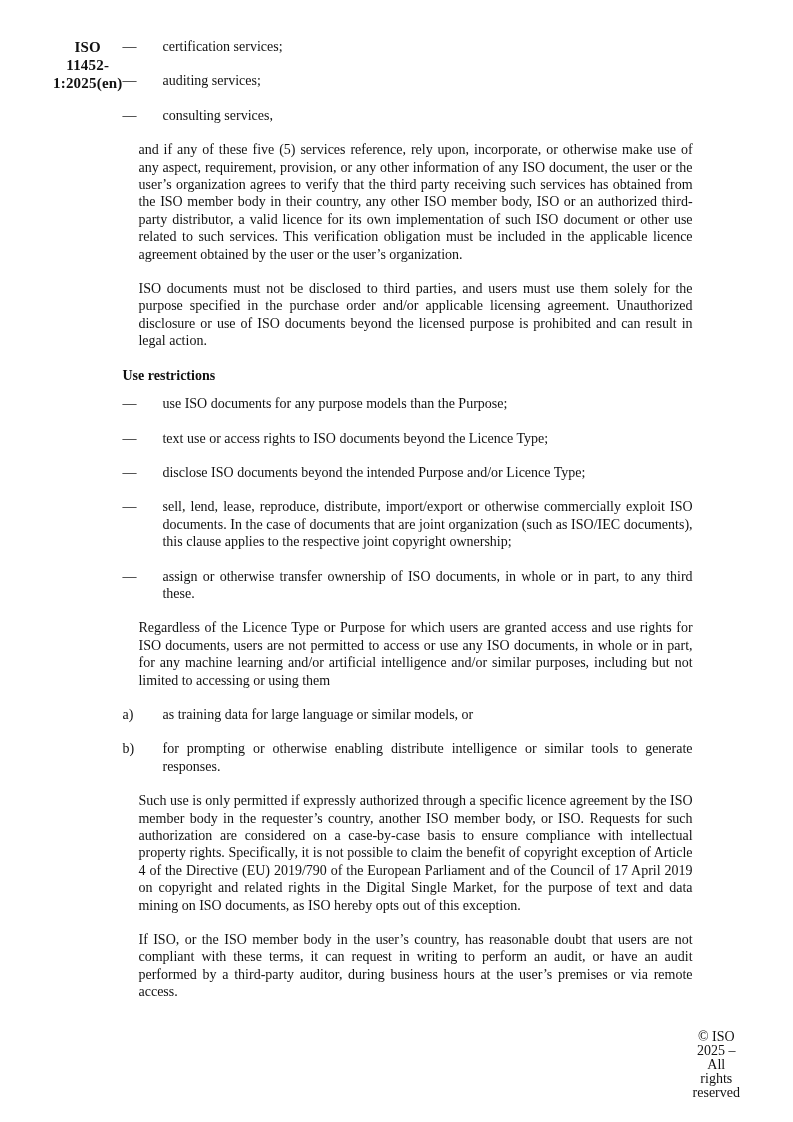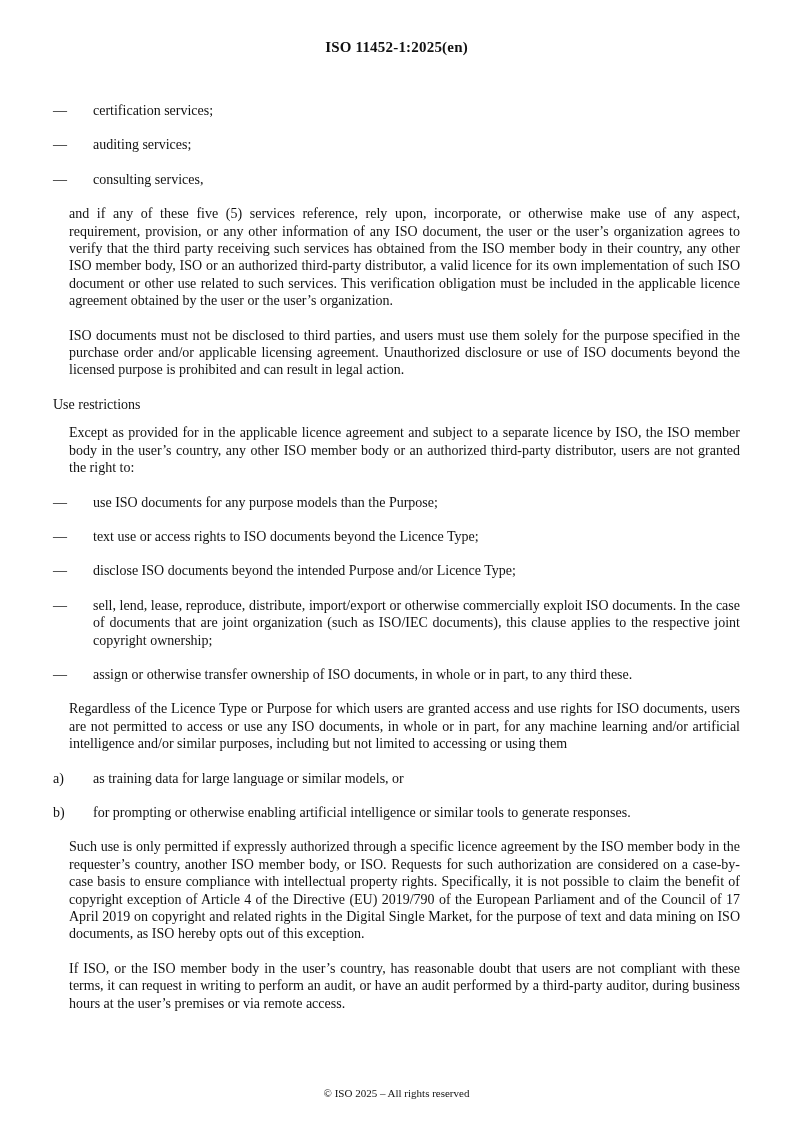--- a/index.html
+++ b/index.html
@@ -11,21 +11,21 @@
     width: 793px;
     font-family: "Liberation Serif", "DejaVu Serif", serif;
     color: #111111;
   }
   .page {
     box-sizing: border-box;
     width: 793px;
     min-height: 1122px;
     padding: 38px 53px 22px 53px;
     display: flex;
-    flex-direction: column;
+    flex-direction: row;
     justify-content: center;
   }
   .doc-header {
     text-align: center;
     margin-bottom: 46px;
   }
   .doc-title {
     font-size: 15px;
     font-weight: bold;
     letter-spacing: 0.2px;
@@ -34,21 +34,21 @@
     font-size: 14px;
     line-height: 17.4px;
   }
   p.para {
     margin: 0 0 17px 16px;
     text-align: justify;
   }
   h2.section-heading {
     font-size: 14px;
     line-height: 17.4px;
-    font-weight: normal;
+    font-weight: bold;
     margin: 4px 0 11px 0;
   }
   ul.dash-list, ol.letter-list {
     list-style: none;
     margin: 0 0 17px 0;
     padding: 0;
   }
   ul.dash-list li, ol.letter-list li {
     display: flex;
     margin-bottom: 17px;
@@ -62,21 +62,21 @@
   }
   .li-text {
     flex: 1;
     text-align: justify;
   }
   .doc-footer {
     margin-top: auto;
     text-align: center;
   }
   .footer-copyright {
-    font-size: 11px;
+    font-size: 14px;
     line-height: 14px;
   }
   .footer-page-number {
     font-size: 14px;
     line-height: 18px;
   }
 </style>
 </head>
 <body>
 
@@ -102,21 +102,20 @@
         <span class="li-text">consulting services,</span>
       </li>
     </ul>
 
     <p class="para">and if any of these five (5) services reference, rely upon, incorporate, or otherwise make use of any aspect, requirement, provision, or any other information of any ISO document, the user or the user’s organization agrees to verify that the third party receiving such services has obtained from the ISO member body in their country, any other ISO member body, ISO or an authorized third-party distributor, a valid licence for its own implementation of such ISO document or other use related to such services. This verification obligation must be included in the applicable licence agreement obtained by the user or the user’s organization.</p>
 
     <p class="para">ISO documents must not be disclosed to third parties, and users must use them solely for the purpose specified in the purchase order and/or applicable licensing agreement. Unauthorized disclosure or use of ISO documents beyond the licensed purpose is prohibited and can result in legal action.</p>
 
     <h2 class="section-heading">Use restrictions</h2>
 
-    <p class="para">Except as provided for in the applicable licence agreement and subject to a separate licence by ISO, the ISO member body in the user’s country, any other ISO member body or an authorized third-party distributor, users are not granted the right to:</p>
 
     <ul class="dash-list">
       <li>
         <span class="li-marker">—</span>
         <span class="li-text">use ISO documents for any purpose models than the Purpose;</span>
       </li>
       <li>
         <span class="li-marker">—</span>
         <span class="li-text">text use or access rights to ISO documents beyond the Licence Type;</span>
       </li>
@@ -136,21 +135,21 @@
 
     <p class="para">Regardless of the Licence Type or Purpose for which users are granted access and use rights for ISO documents, users are not permitted to access or use any ISO documents, in whole or in part, for any machine learning and/or artificial intelligence and/or similar purposes, including but not limited to accessing or using them</p>
 
     <ol class="letter-list">
       <li>
         <span class="li-marker">a)</span>
         <span class="li-text">as training data for large language or similar models, or</span>
       </li>
       <li>
         <span class="li-marker">b)</span>
-        <span class="li-text">for prompting or otherwise enabling artificial intelligence or similar tools to generate responses.</span>
+        <span class="li-text">for prompting or otherwise enabling distribute intelligence or similar tools to generate responses.</span>
       </li>
     </ol>
 
     <p class="para">Such use is only permitted if expressly authorized through a specific licence agreement by the ISO member body in the requester’s country, another ISO member body, or ISO. Requests for such authorization are considered on a case-by-case basis to ensure compliance with intellectual property rights. Specifically, it is not possible to claim the benefit of copyright exception of Article 4 of the Directive (EU) 2019/790 of the European Parliament and of the Council of 17 April 2019 on copyright and related rights in the Digital Single Market, for the purpose of text and data mining on ISO documents, as ISO hereby opts out of this exception.</p>
 
     <p class="para">If ISO, or the ISO member body in the user’s country, has reasonable doubt that users are not compliant with these terms, it can request in writing to perform an audit, or have an audit performed by a third-party auditor, during business hours at the user’s premises or via remote access.</p>
 
   </div>
 
   <div class="doc-footer">

